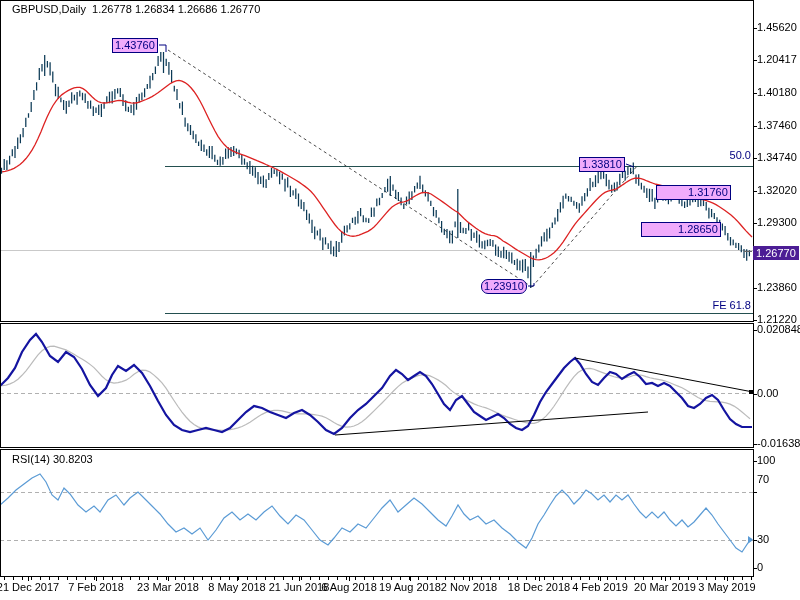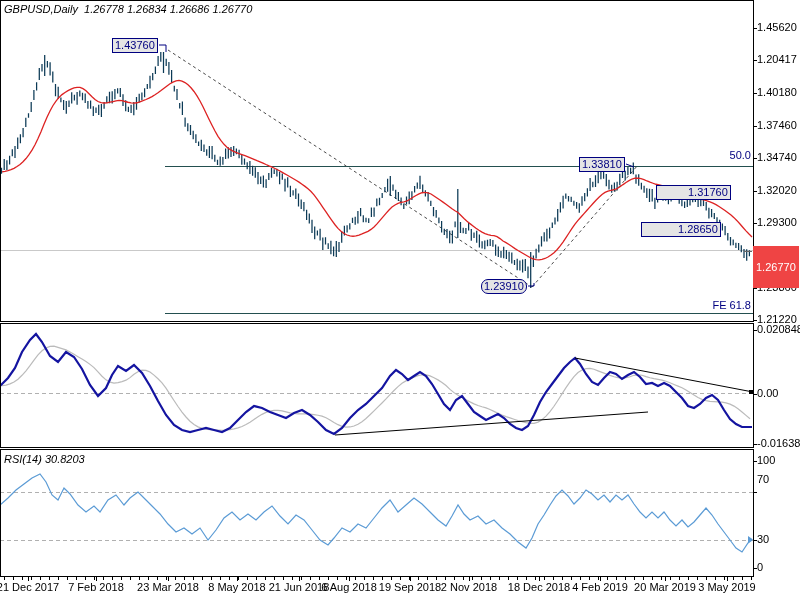--- a/index.html
+++ b/index.html
@@ -1,27 +1,27 @@
 <!DOCTYPE html>
 <html><head>
 <meta charset="utf-8">
 <style>
   html,body{margin:0;padding:0;background:#fff;}
   .wrap{position:relative;width:800px;height:600px;background:#fff;overflow:hidden;
         font-family:"Liberation Sans",sans-serif;font-size:11px;color:#000;}
   .wm{position:absolute;z-index:0;transform:translate(-50%,-50%);
       font-size:23px;color:#c4c4c4;letter-spacing:.5px;white-space:nowrap;}
   svg.chart{position:absolute;left:0;top:0;z-index:1;}
-  .hdr{position:absolute;left:4px;z-index:3;white-space:pre;font-style:italic;}
+  .hdr{position:absolute;left:12px;z-index:3;white-space:pre;}
   .ax{position:absolute;left:757px;z-index:3;white-space:nowrap;}
   .dt{position:absolute;top:581px;width:80px;text-align:center;z-index:3;white-space:nowrap;}
-  .plabel{position:absolute;z-index:4;border:1px solid #000080;color:#000080;background:#e5e5e5;
+  .plabel{position:absolute;z-index:4;border:1px solid #000080;color:#000080;background:#f0abfc;
           padding:0 2px;line-height:13px;white-space:nowrap;}
   .lvl{position:absolute;z-index:3;color:#000080;white-space:nowrap;text-align:right;}
-  .ctag{position:absolute;z-index:4;background:#ef4444;color:#fff;padding:14px 3px;line-height:14px;white-space:nowrap;}
+  .ctag{position:absolute;z-index:4;background:#4c1d95;color:#fff;padding:0 3px;line-height:14px;white-space:nowrap;}
 </style>
 </head>
 <body>
 
 <div class="wrap">
 
   <svg class="chart" width="800" height="600" viewBox="0 0 800 600" id="csvg">
       <path d="M165,166.5 L753,166.5" fill="none" stroke="#234f4f" stroke-width="1.2" shape-rendering="crispEdges"></path>
       <path d="M165,313.5 L753,313.5" fill="none" stroke="#234f4f" stroke-width="1.2" shape-rendering="crispEdges"></path>
       <path d="M0,250.5 L753,250.5" fill="none" stroke="#c9c9c9" stroke-width="1" shape-rendering="crispEdges"></path>
@@ -189,19 +189,19 @@
     <div class="ax" style="top: 454px;">100</div>
     <div class="ax" style="top: 473px;">70</div>
     <div class="ax" style="top: 533px;">30</div>
     <div class="ax" style="top: 561px;">0</div>
     <div class="dt" style="left: -12px;">21 Dec 2017</div>
     <div class="dt" style="left: 56px;">7 Feb 2018</div>
     <div class="dt" style="left: 128px;">23 Mar 2018</div>
     <div class="dt" style="left: 197px;">8 May 2018</div>
     <div class="dt" style="left: 259px;">21 Jun 2018</div>
     <div class="dt" style="left: 309px;">6 Aug 2018</div>
-    <div class="dt" style="left: 370px;">19 Sep 2018</div>
+    <div class="dt" style="left: 370px;">19 Aug 2018</div>
     <div class="dt" style="left: 429px;">2 Nov 2018</div>
     <div class="dt" style="left: 499px;">18 Dec 2018</div>
     <div class="dt" style="left: 560px;">4 Feb 2019</div>
     <div class="dt" style="left: 625px;">20 Mar 2019</div>
     <div class="dt" style="left: 687px;">3 May 2019</div>
   </div>
 
 </body></html>

